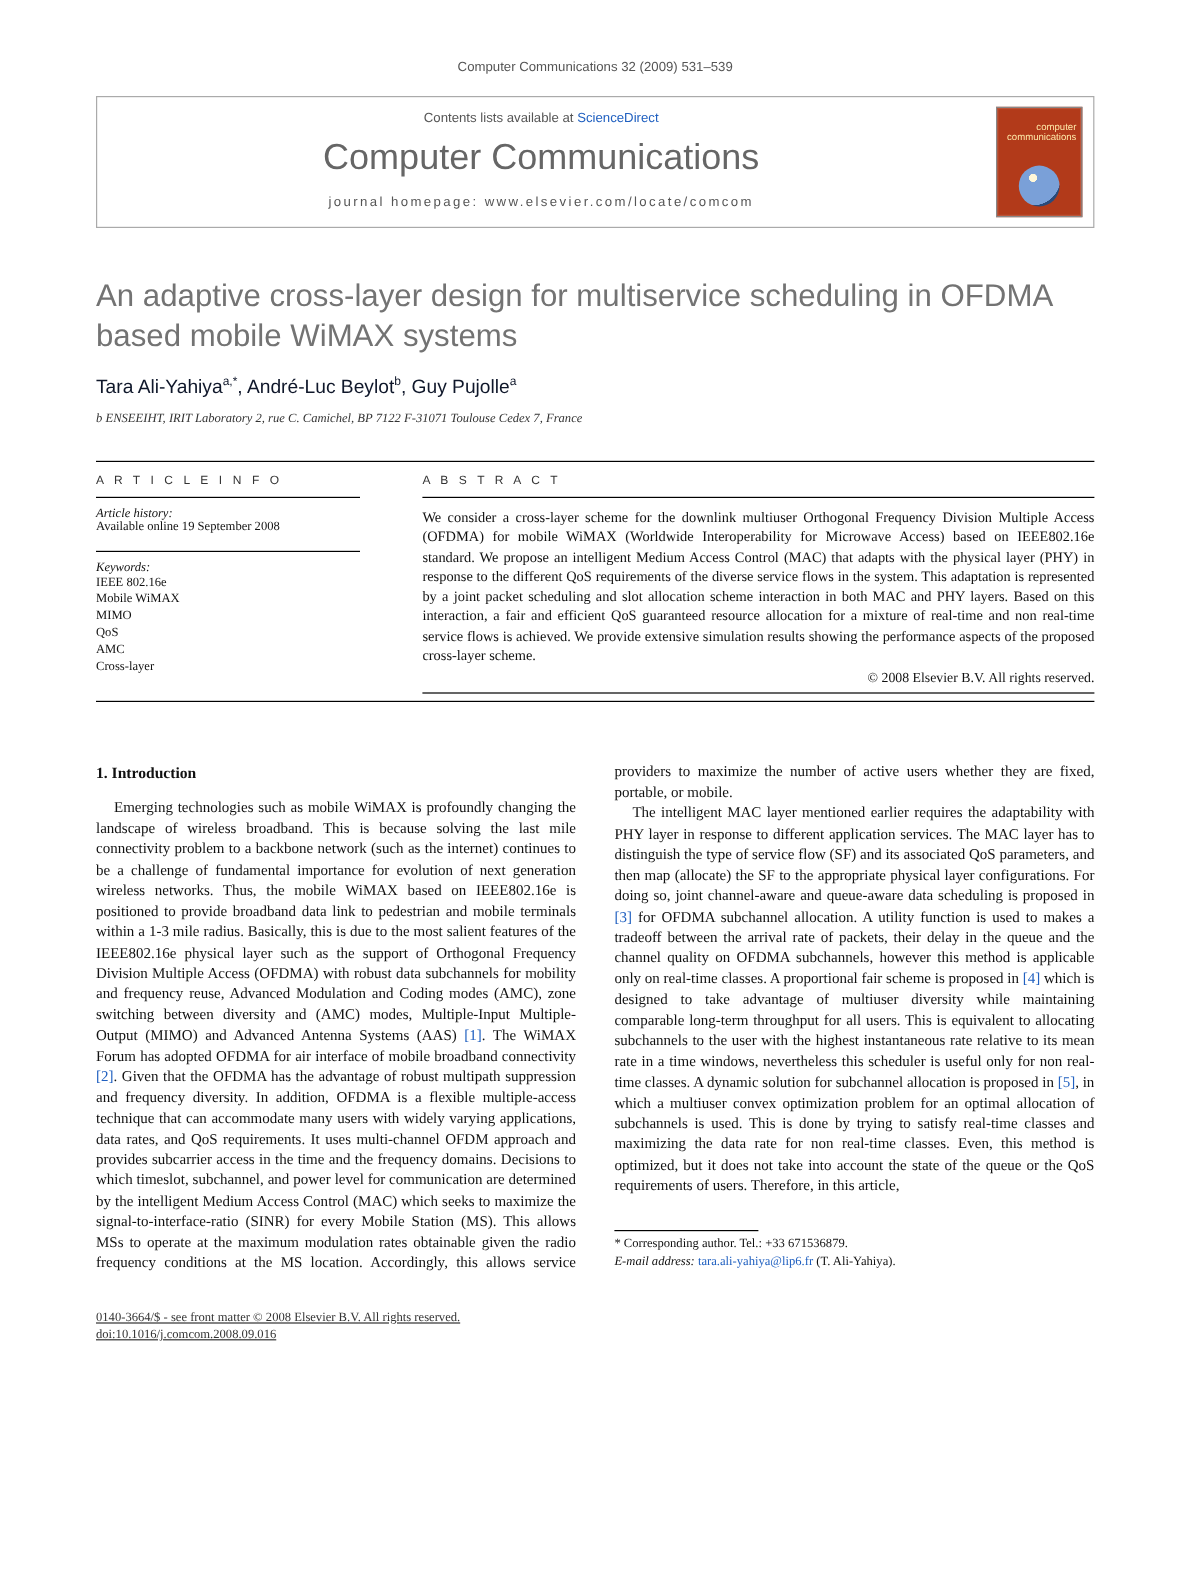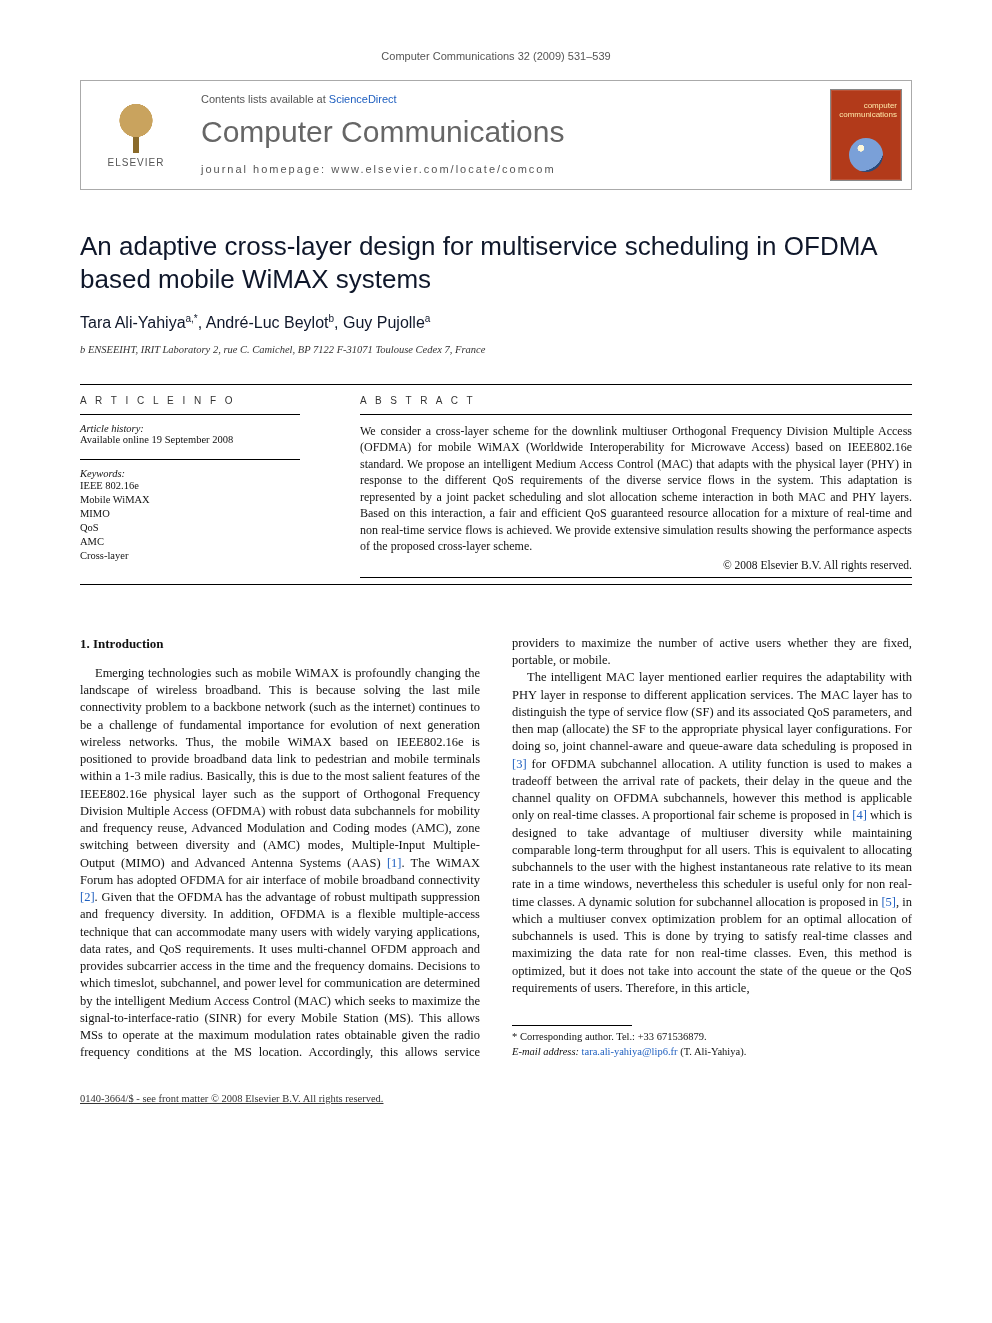--- a/index.html
+++ b/index.html
@@ -52,21 +52,21 @@
   }
   .elsevier-text {
     font-size: 10px;
     letter-spacing: 1px;
     color: #555;
     font-family: Arial, sans-serif;
     margin-top: 4px;
   }
   .head-center {
     flex: 1;
-    text-align: left;
+    text-align: center;
     padding: 12px 10px 14px 10px;
   }
   .contents-line {
     font-size: 11px;
     color: #555;
     font-family: Arial, sans-serif;
   }
   .contents-line a { color: #2060c0; text-decoration: none; }
   .journal-name {
     font-size: 30px;
@@ -108,21 +108,21 @@
     position: absolute;
     bottom: 8px; left: 50%;
     width: 34px; height: 34px;
     margin-left: -17px;
     border-radius: 50%;
     background: radial-gradient(circle at 35% 30%, #fff7d8 0 10%, #7aa0d8 11% 70%, #2a4a7a 71%);
   }
 
   .title {
     font-size: 26px;
-    color: #0f172a;
+    color: #737373;
     line-height: 1.25;
     margin: 5px 0 18px 0;
     font-family: Arial, sans-serif;
     font-weight: 400;
   }
   .authors {
     font-size: 16px;
     color: #0f172a;
     margin-bottom: 10px;
     font-family: Arial, sans-serif;
@@ -133,31 +133,32 @@
     font-style: italic;
     color: #333;
     line-height: 1.45;
     margin-bottom: 26px;
   }
 
   .rule { border: 0; border-top: 1px solid #000; margin: 0; }
 
   .info-row {
     display: flex;
-    gap: 60px;
+    gap: 40px;
     margin-top: 0;
   }
   .info-left {
     width: 220px;
     flex: 0 0 220px;
     font-size: 10.5px;
   }
   .info-right {
     flex: 1;
     font-size: 12px;
+    margin-left: 12px;
   }
   .sec-label {
     letter-spacing: 3px;
     font-size: 10px;
     color: #333;
     padding: 10px 0 8px 0;
     font-family: Arial, sans-serif;
   }
   .mini-rule {
     border: 0;
@@ -217,26 +218,20 @@
   }
 </style>
 </head>
 <body>
 
 <div class="page">
 
   <div class="running-head">Computer Communications 32 (2009) 531–539</div>
 
   <div class="head-box">
-    <div class="head-left">
-      <div class="elsevier-logo">
-        <div class="elsevier-tree"></div>
-        <div class="elsevier-text">ELSEVIER</div>
-      </div>
-    </div>
     <div class="head-center">
       <div class="contents-line">
         <span>Contents lists available at </span><a href="#">ScienceDirect</a>
       </div>
       <div class="journal-name">Computer Communications</div>
       <div class="journal-home">
         <span>journal homepage: </span><span>www.elsevier.com/locate/comcom</span>
       </div>
     </div>
     <div class="head-right">
@@ -298,15 +293,16 @@
           <span class="email">E-mail address:</span>
           <span style="color:#2060c0;">tara.ali-yahiya@lip6.fr</span>
           <span>(T. Ali-Yahiya).</span>
         </div>
       </div>
     </div>
   </div>
 
   <div class="ftr">
     <div>0140-3664/$ - see front matter © 2008 Elsevier B.V. All rights reserved.</div>
+    <div>doi:10.1016/j.comcom.2008.09.016</div>
   </div>
 
 </div>
 
 </body></html>

